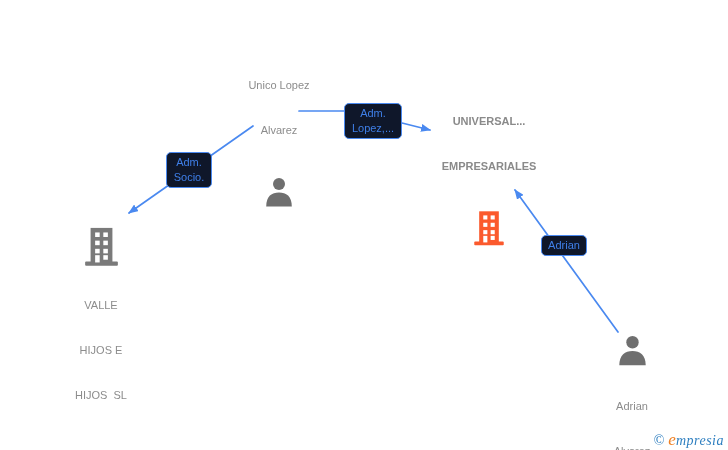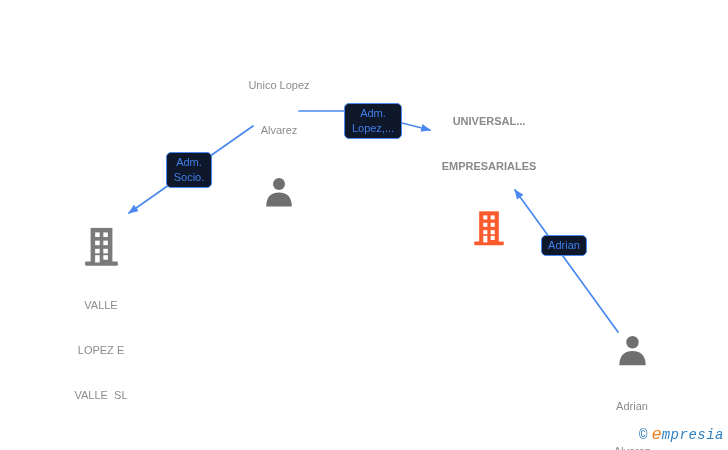--- a/index.html
+++ b/index.html
@@ -11,22 +11,22 @@
   .node{position:absolute;z-index:2;display:flex;flex-direction:column;align-items:center;cursor:pointer;}
   .node-label{color:#8c8c8c;font-size:11px;line-height:15px;text-align:center;white-space:pre;}
   .node-label.bold{font-weight:bold;color:#8a8a8a;}
   .icon-wrap{display:block;line-height:0;}
   .edge-label{
     position:absolute;z-index:3;background:#0f172a;border:1.5px solid #4a89f0;border-radius:5px;
     color:#3f7fe8;font-size:11px;line-height:15px;text-align:center;
     display:flex;flex-direction:column;justify-content:center;box-sizing:border-box;
   }
   #footer-logo{
-    position:absolute;right:4px;bottom:6px;z-index:3;cursor:pointer;
-    font-family:Liberation Mono, monospace;font-style:italic;line-height:18px;white-space:nowrap;
+    position:absolute;right:4px;bottom:0;z-index:3;cursor:pointer;
+    font-family:Liberation Serif, serif;font-style:italic;line-height:18px;white-space:nowrap;
   }
   #footer-logo .copy{color:#2e7fc0;font-style:normal;font-size:14px;margin-right:4px;}
   #footer-logo .brand-e{color:#ef8125;font-size:17px;}
   #footer-logo .brand-rest{color:#2e7fc0;font-size:14px;letter-spacing:.5px;}
 </style>
 </head>
 <body>
 
 <div id="canvas">
 
@@ -86,22 +86,22 @@
         <rect x="15" y="24" width="5" height="5" fill="#ffffff"></rect>
         <rect x="15" y="31" width="5" height="8" fill="#ffffff"></rect>
         <rect x="24" y="6" width="5" height="5" fill="#ffffff"></rect>
         <rect x="24" y="15" width="5" height="5" fill="#ffffff"></rect>
         <rect x="24" y="24" width="5" height="5" fill="#ffffff"></rect>
         <rect x="24" y="31" width="5" height="5" fill="#ffffff"></rect>
       </svg>
     </span>
     <div class="node-label" style="margin-top:1px;">
       <div>VALLE</div>
-      <div>LOPEZ E</div>
-      <div>VALLE  SL</div>
+      <div>HIJOS E</div>
+      <div>HIJOS  SL</div>
     </div>
   </div>
 
   <div class="node" style="left:572px;top:335px;width:120px;">
     <span class="icon-wrap">
       <svg width="33" height="31" viewBox="0 0 40 36">
         <circle cx="20" cy="8" r="7.5" fill="#6f6f6f"></circle>
         <path d="M4,36 C4,23 11,18.5 20,18.5 C29,18.5 36,23 36,36 Z" fill="#6f6f6f"></path>
       </svg>
     </span>

